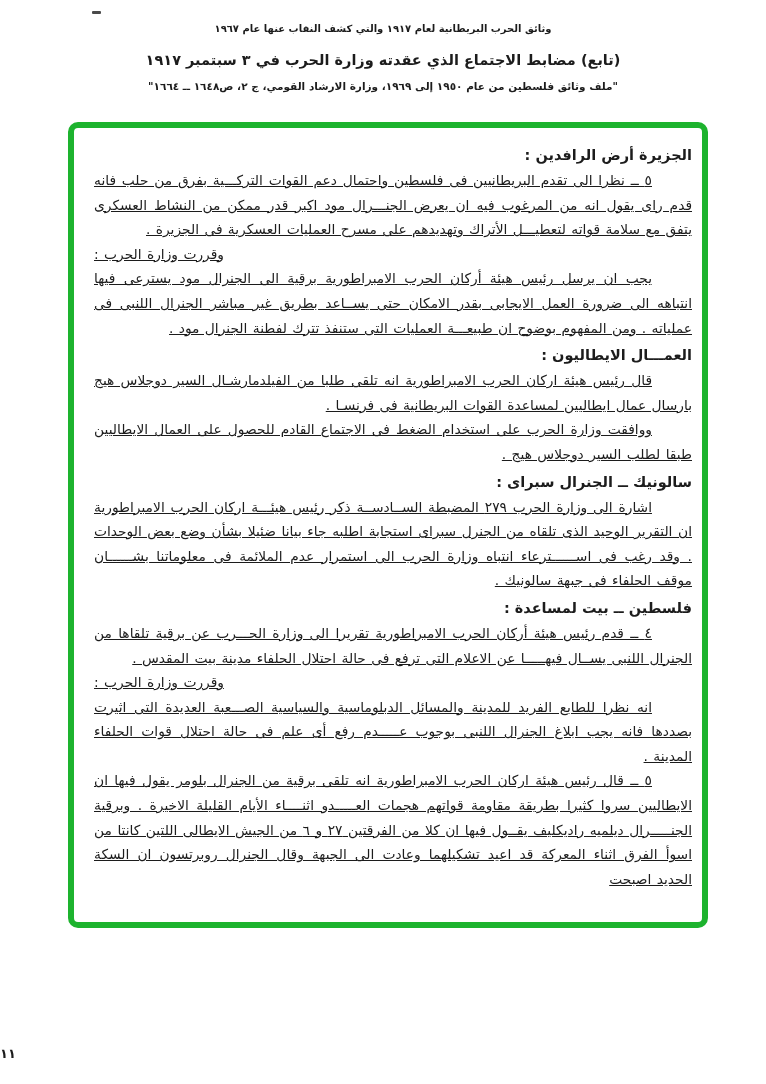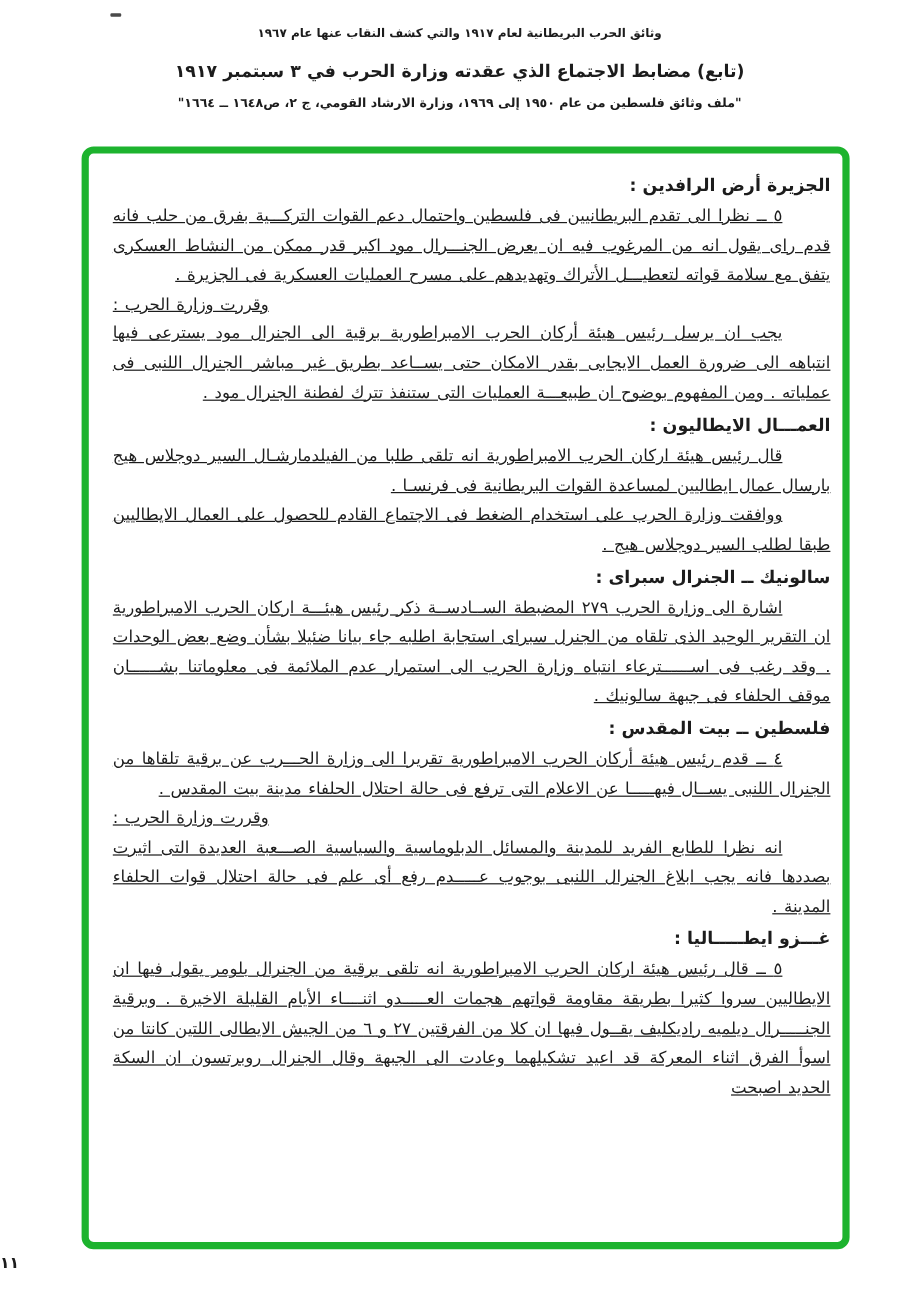--- a/index.html
+++ b/index.html
@@ -16,21 +16,21 @@
     padding-top:18px;
     text-align:center;
     font-weight:bold;
   }
   .title1{font-size:10px;line-height:22px;margin:0;}
   .title2{font-size:14.5px;line-height:22px;margin:9px 0 0;}
   .source{font-size:10.5px;line-height:15px;margin:8px 0 0;font-weight:bold;}
   .frame{
     position:absolute;
     left:68px;top:122px;
-    width:640px;height:919px;
+    width:640px;height:806px;
     box-sizing:border-box;
     border:6px solid #1db32e;
     border-radius:10px;
     padding:12px 10px 8px 20px;
     overflow:hidden;
     background:#ffffff;
   }
   .doc-section{margin:0;}
   .sec-heading{
     font-size:14.5px;
@@ -92,26 +92,25 @@
     <p class="para">قال رئيس هيئة اركان الحرب الامبراطورية انه تلقى طلبا من الفيلدمارشـال السير دوجلاس هيج بارسال عمال ايطاليين لمساعدة القوات البريطانية فى فرنسـا .</p>
     <p class="para">ووافقت وزارة الحرب على استخدام الضغط فى الاجتماع القادم للحصول على العمال الايطاليين طبقا لطلب السير دوجلاس هيج .</p>
   </section>
 
   <section class="doc-section">
     <h2 class="sec-heading">سالونيك ــ الجنرال سبراى :</h2>
     <p class="para">اشارة الى وزارة الحرب ٢٧٩ المضبطة الســادســة ذكر رئيس هيئـــة اركان الحرب الامبراطورية ان التقرير الوحيد الذى تلقاه من الجنرل سبراى استجابة اطلبه جاء بيانا ضئيلا بشأن وضع بعض الوحدات . وقد رغب فى اســــــترعاء انتباه وزارة الحرب الى استمرار عدم الملائمة فى معلوماتنا بشــــــان موقف الحلفاء فى جبهة سالونيك .</p>
   </section>
 
   <section class="doc-section">
-    <h2 class="sec-heading">فلسطين ــ بيت المقدس :</h2>
+    <h2 class="sec-heading">فلسطين ــ بيت لمساعدة :</h2>
     <p class="para">٤ ــ قدم رئيس هيئة أركان الحرب الامبراطورية تقريرا الى وزارة الحـــرب عن برقية تلقاها من الجنرال اللنبى يســال فيهـــــا عن الاعلام التى ترفع فى حالة احتلال الحلفاء مدينة بيت المقدس .</p>
     <p class="para intro">وقررت وزارة الحرب :</p>
     <p class="para">انه نظرا للطابع الفريد للمدينة والمسائل الدبلوماسية والسياسية الصـــعبة العديدة التى اثيرت بصددها فانه يجب ابلاغ الجنرال اللنبى بوجوب عـــــدم رفع أى علم فى حالة احتلال قوات الحلفاء المدينة .</p>
   </section>
 
   <section class="doc-section">
-    <h2 class="sec-heading">غـــزو ايطـــــاليا :</h2>
     <p class="para">٥ ــ قال رئيس هيئة اركان الحرب الامبراطورية انه تلقى برقية من الجنرال بلومر يقول فيها ان الايطاليين سروا كثيرا بطريقة مقاومة قواتهم هجمات العـــــدو اثنــــاء الأيام القليلة الاخيرة . وبرقية الجنـــــرال ديلميه راديكليف يقــول فيها ان كلا من الفرقتين ٢٧ و ٦ من الجيش الايطالى اللتين كانتا من اسوأ الفرق اثناء المعركة قد اعيد تشكيلهما وعادت الى الجبهة وقال الجنرال روبرتسون ان السكة الحديد اصبحت</p>
   </section>
 
 </div>
 
 <div class="page-num">١١</div>
 
 </body></html>

